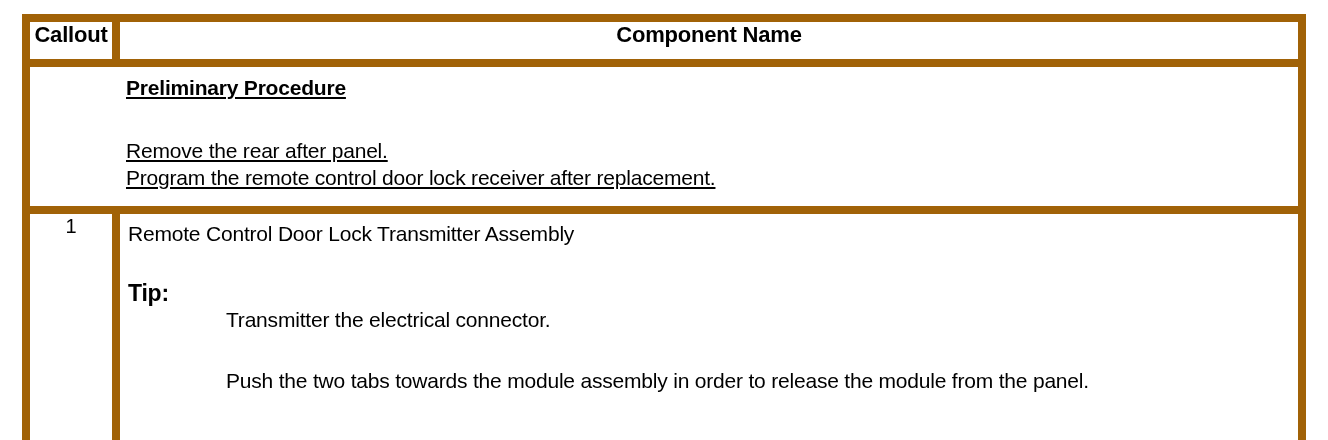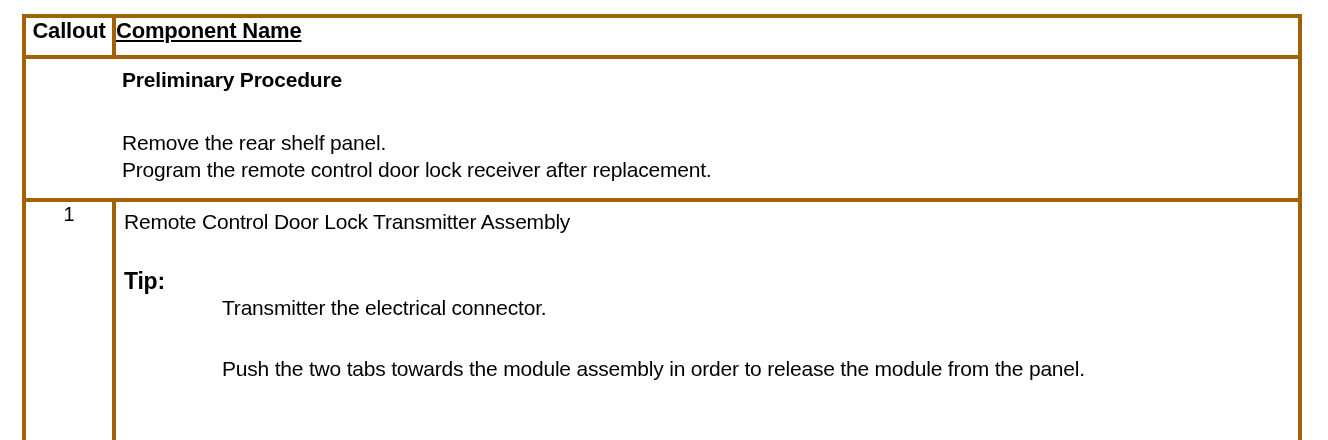--- a/index.html
+++ b/index.html
@@ -29,21 +29,21 @@
     position: absolute;
     left: 22px;
     top: 14px;
     width: 1276px;
     border-collapse: collapse;
     table-layout: fixed;
     background: #ffffff;
   }
   .proc-table td,
   .proc-table th {
-    border: 4px solid #a16207;
+    border: 8px solid #a16207;
     vertical-align: top;
     padding: 0;
     background: #ffffff;
   }
 
   
   col.c-callout { width: 90px; }
   col.c-name    { width: 1186px; }
 
   
@@ -52,38 +52,38 @@
     text-align: center;
     vertical-align: middle;
     font-weight: bold;
     font-size: 22px;
     line-height: 26px;
     letter-spacing: -0.2px;
     padding: 0 4px;
   }
   .hdr-name {
     height: 37px;
-    text-align: left;
+    text-align: center;
     vertical-align: middle;
     font-weight: bold;
     font-size: 22px;
     line-height: 26px;
     letter-spacing: -0.2px;
-    text-decoration: underline;
   }
 
   
   .prelim-cell {
     height: 139px;
     padding: 0;
   }
   .prelim-inner {
     padding-left: 96px;   
     padding-top: 8px;
     padding-right: 28px;
+    text-decoration: underline;
   }
   .prelim-title {
     font-weight: bold;
     font-size: 21px;
     line-height: 26px;
     letter-spacing: -0.2px;
     margin: 0;
   }
   .prelim-gap {
     height: 36px;
@@ -158,21 +158,21 @@
       </tr>
     </thead>
 
     <tbody>
 
       <tr>
         <td class="prelim-cell" colspan="2">
           <div class="prelim-inner">
             <p class="prelim-title">Preliminary Procedure</p>
             <div class="prelim-gap"></div>
-            <p class="prelim-line">Remove the rear shelf panel.</p>
+            <p class="prelim-line">Remove the rear after panel.</p>
             <p class="prelim-line">Program the remote control door lock receiver after replacement.</p>
           </div>
         </td>
       </tr>
 
       <tr>
         <td class="callout-num">1</td>
         <td class="detail-cell">
           <div class="detail-inner">
             <p class="detail-title">Remote Control Door Lock Transmitter Assembly</p>

